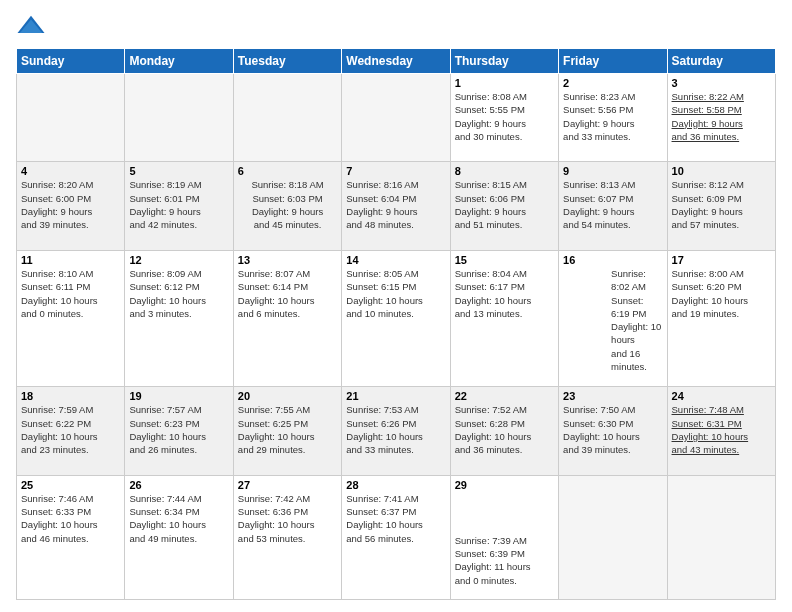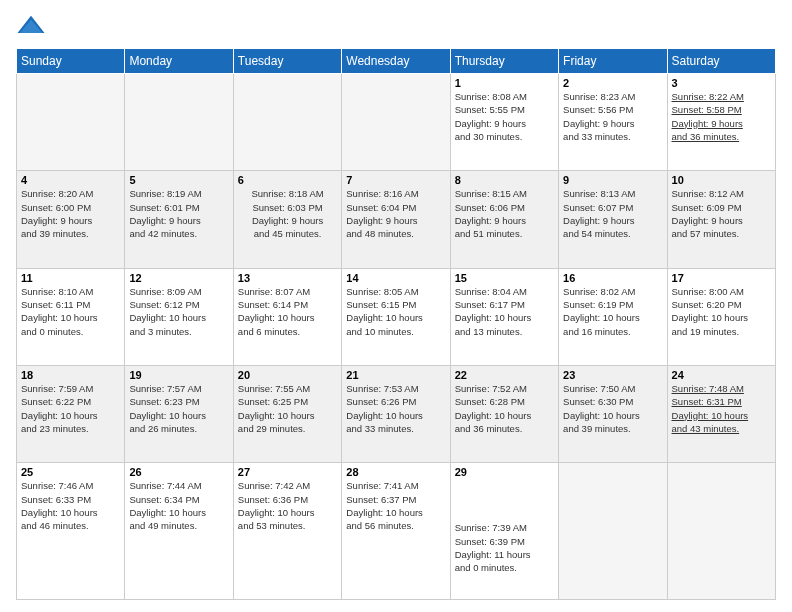--- a/index.html
+++ b/index.html
@@ -66,21 +66,21 @@
     }
     table {
       width: 100%;
       border-collapse: collapse;
       flex: 1;
     }
     thead th {
       background-color: #1a6bba;
       color: white;
       font-size: 12px;
-      font-weight: normal;
+      font-weight: bold;
       padding: 5px 4px;
       text-align: left;
       border: 1px solid #fff;
     }
     td {
       border: 1px solid #ccc;
       vertical-align: top;
       padding: 3px 4px;
       font-size: 9.5px;
       width: 14.28%;
@@ -248,21 +248,21 @@
             </td>
             <td>
               <span class="day-num">15</span>
               <div class="day-info" style="white-space: pre-line;">Sunrise: 8:04 AM
 Sunset: 6:17 PM
 Daylight: 10 hours
 and 13 minutes.</div>
             </td>
             <td>
               <span class="day-num">16</span>
-              <div class="day-info" style="white-space: pre-line;">Sunrise: 8:02 AM
+              <div class="day-info" style="white-space: pre-line; margin-left: 48px;">Sunrise: 8:02 AM
 Sunset: 6:19 PM
 Daylight: 10 hours
 and 16 minutes.</div>
             </td>
             <td>
               <span class="day-num">17</span>
               <div class="day-info" style="white-space: pre-line;">Sunrise: 8:00 AM
 Sunset: 6:20 PM
 Daylight: 10 hours
 and 19 minutes.</div>

